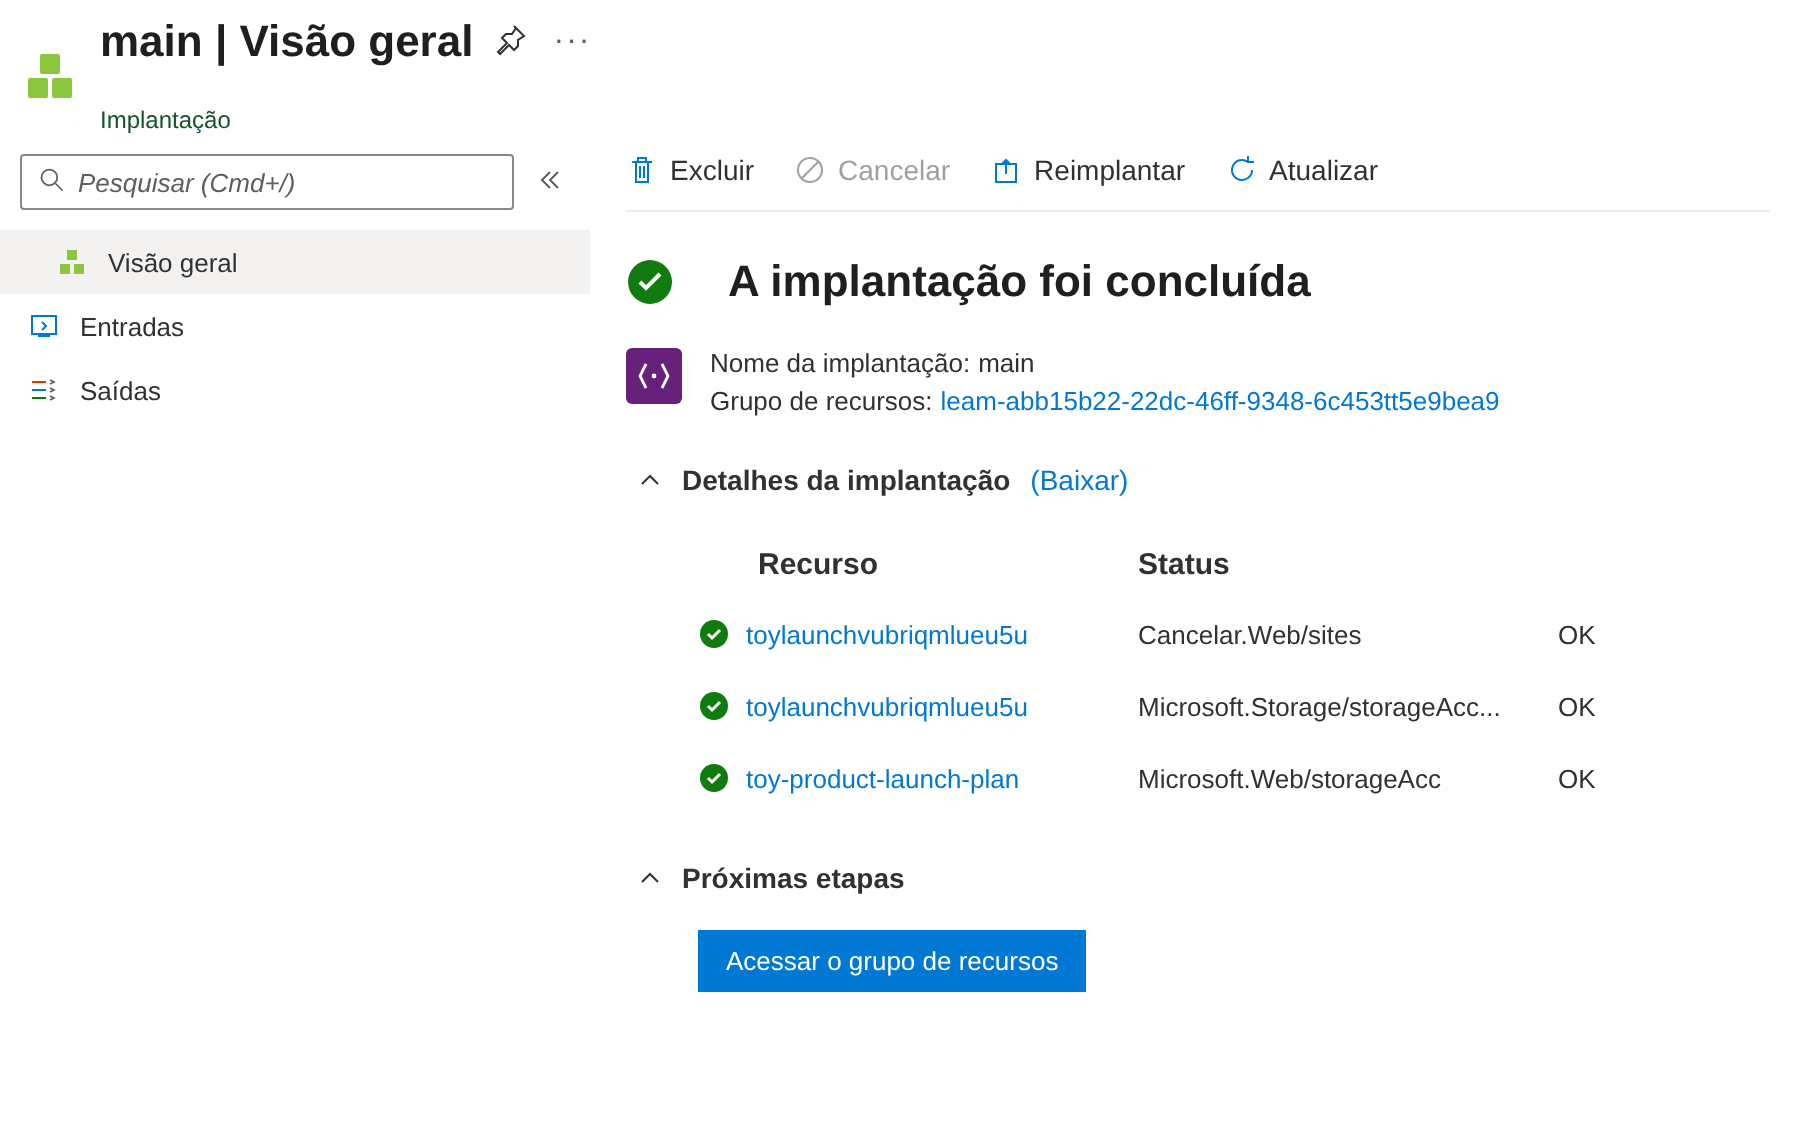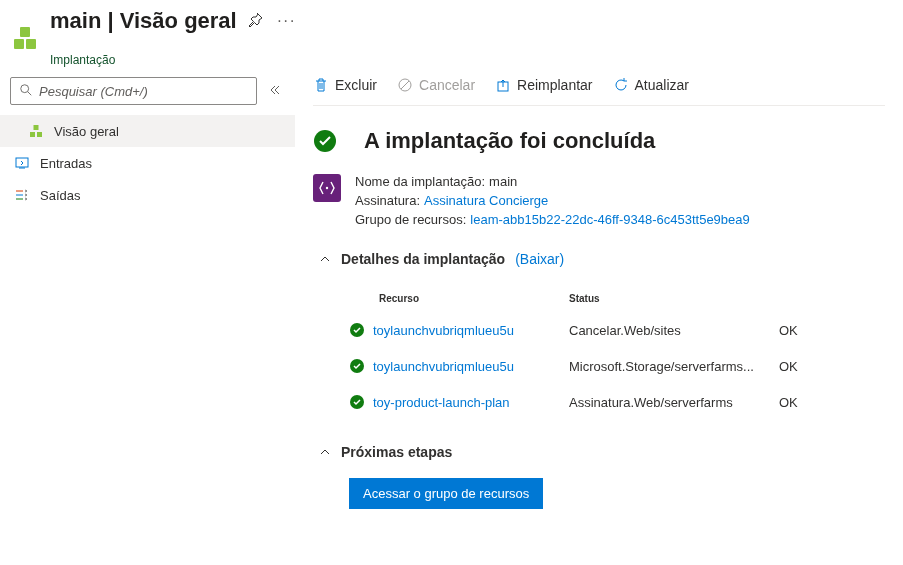--- a/index.html
+++ b/index.html
@@ -45,21 +45,21 @@
     .info-lines { display: flex; flex-direction: column; gap: 4px; font-size: 13px; }
     .info-line { display: flex; gap: 4px; }
     .info-link { color: #0078d4; cursor: pointer; }
     
     .section { margin-top: 24px; margin-left: 6px; }
     .section-header { display: flex; align-items: center; gap: 10px; cursor: pointer; font-size: 14px; }
     .chevron { width: 12px; height: 12px; display: flex; align-items: center; justify-content: center; }
     .section-title { font-weight: 700; }
     
     .table-wrap { margin-top: 18px; margin-left: 30px; }
-    .table-header { display: flex; padding: 8px 0; font-weight: 600; font-size: 10px; }
+    .table-header { display: flex; padding: 8px 0; font-weight: 600; font-size: 15px; }
     .col-resource { width: 220px; padding-left: 30px; }
     .col-type { width: 210px; }
     .col-status { width: 60px; }
     .table-row { display: flex; align-items: center; padding: 10px 0; font-size: 13px; }
     .row-check { width: 24px; display: flex; align-items: center; }
     .row-resource { width: 196px; }
     .row-type { width: 210px; overflow: hidden; text-overflow: ellipsis; white-space: nowrap; padding-right: 8px; }
     .row-status { width: 60px; }
     .link { color: #0078d4; cursor: pointer; }
     
@@ -201,24 +201,20 @@
         <div class="info-icon">
           <svg width="18" height="18" viewBox="0 0 18 18">
               <path d="M5 3l-3 6 3 6M13 3l3 6-3 6" fill="none" stroke="#fff" stroke-width="1.4"></path>
               <circle cx="9" cy="9" r="1.2" fill="#fff"></circle>
             </svg>
         </div>
         <div class="info-lines">
           <div class="info-line">
             <span>Nome da implantação:</span>
             <span>main</span>
-          </div>
-          <div class="info-line">
-            <span>Assinatura:</span>
-            <span class="info-link">Assinatura Concierge</span>
           </div>
           <div class="info-line">
             <span>Grupo de recursos:</span>
             <span class="info-link">leam-abb15b22-22dc-46ff-9348-6c453tt5e9bea9</span>
           </div>
         </div>
       </div>
 
       <div class="section">
         <div class="section-header">
@@ -248,32 +244,32 @@
             <div class="row-status">OK</div>
           </div>
           <div class="table-row">
             <div class="row-check">
               <svg class="check-circle" viewBox="0 0 16 16">
                   <circle cx="8" cy="8" r="7" fill="#107c10"></circle>
                   <path d="M5 8l2 2 4-4" fill="none" stroke="#fff" stroke-width="1.5"></path>
                 </svg>
             </div>
             <div class="row-resource"><span class="link">toylaunchvubriqmlueu5u</span></div>
-            <div class="row-type">Microsoft.Storage/serverfarms...</div>
+            <div class="row-type">Microsoft.Storage/storageAcc...</div>
             <div class="row-status">OK</div>
           </div>
           <div class="table-row">
             <div class="row-check">
               <svg class="check-circle" viewBox="0 0 16 16">
                   <circle cx="8" cy="8" r="7" fill="#107c10"></circle>
                   <path d="M5 8l2 2 4-4" fill="none" stroke="#fff" stroke-width="1.5"></path>
                 </svg>
             </div>
             <div class="row-resource"><span class="link">toy-product-launch-plan</span></div>
-            <div class="row-type">Assinatura.Web/serverfarms</div>
+            <div class="row-type">Microsoft.Web/storageAcc</div>
             <div class="row-status">OK</div>
           </div>
         </div>
       </div>
 
       <div class="section">
         <div class="section-header">
           <span class="chevron">
             <svg width="12" height="12" viewBox="0 0 12 12">
                 <path d="M2 8l4-4 4 4" fill="none" stroke="#323130" stroke-width="1"></path>

